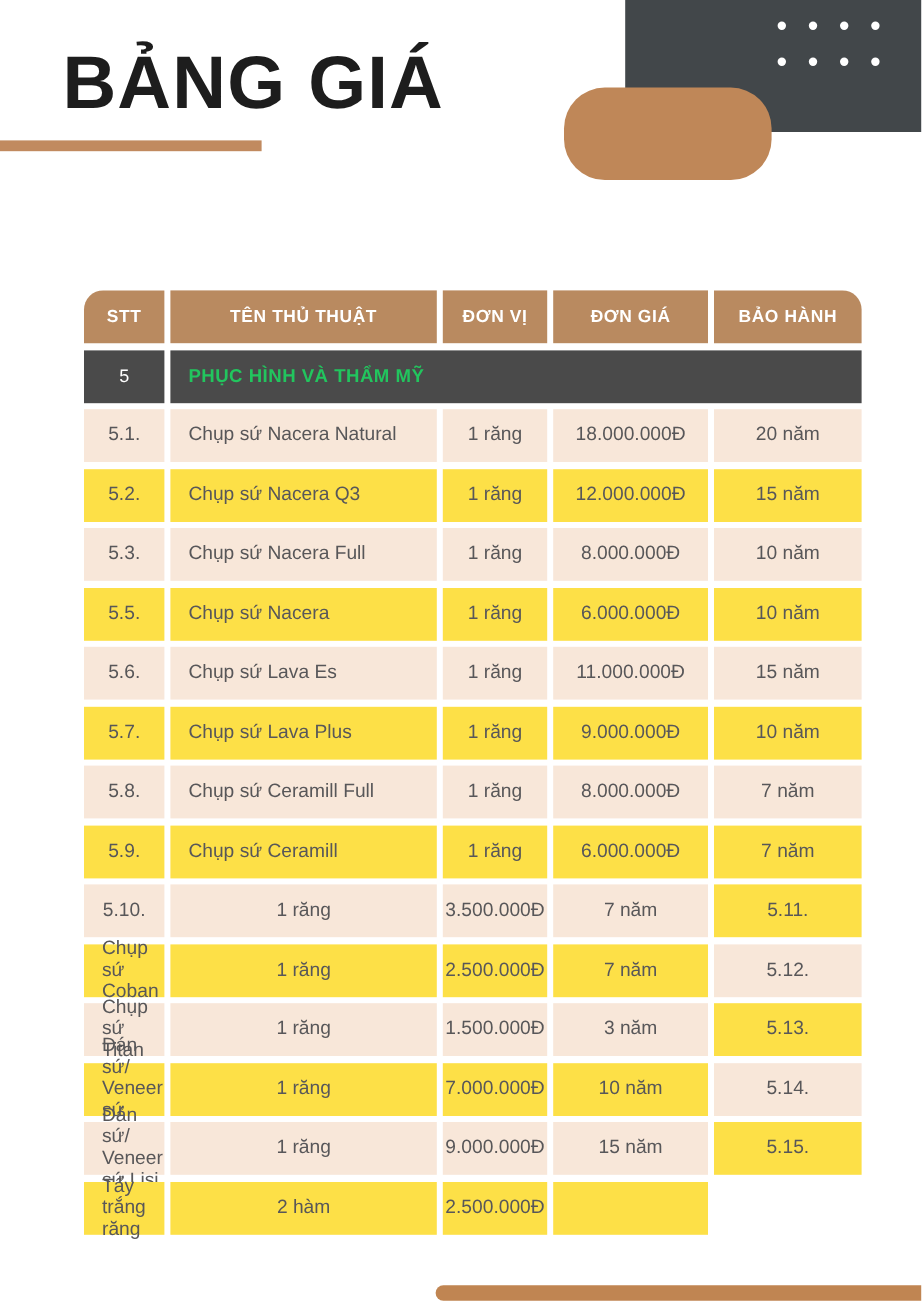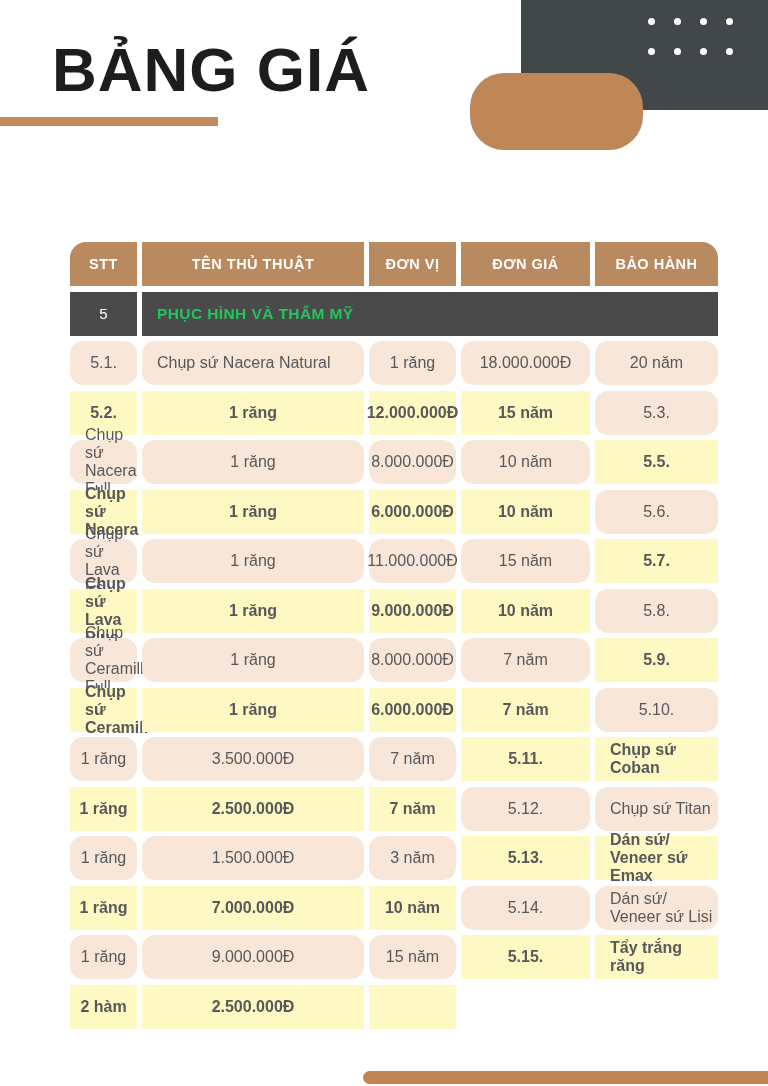--- a/index.html
+++ b/index.html
@@ -100,22 +100,22 @@
     grid-column: 2 / 6;
     justify-content: flex-start;
     padding-left: 15px;
     text-align: left;
   }
 
   .body-cell {
     font-size: 16px;
     color: #585759;
   }
-  .peach { background: #f8e7d9; border-radius: 13px; }
-  .gray  { background: #fef9c3; font-weight: bold; }
+  .peach { background: #f8e7d9; }
+  .gray  { background: #fde047; }
   .c-left {
     justify-content: flex-start;
     padding-left: 15px;
     text-align: left;
   }
 
   
   .bottom-strip {
     position: absolute;
     left: 363px; top: 1071px;
@@ -154,20 +154,21 @@
 
     <div class="cell section-num">5</div>
     <div class="cell section-name">PHỤC HÌNH VÀ THẨM MỸ</div>
 
   <div class="cell body-cell peach">5.1.</div>
       <div class="cell body-cell peach c-left">Chụp sứ Nacera Natural</div>
       <div class="cell body-cell peach">1 răng</div>
       <div class="cell body-cell peach">18.000.000Đ</div>
       <div class="cell body-cell peach">20 năm</div>
       <div class="cell body-cell gray">5.2.</div>
+      <div class="cell body-cell gray c-left">Chụp sứ Nacera Q3</div>
       <div class="cell body-cell gray">1 răng</div>
       <div class="cell body-cell gray">12.000.000Đ</div>
       <div class="cell body-cell gray">15 năm</div>
       <div class="cell body-cell peach">5.3.</div>
       <div class="cell body-cell peach c-left">Chụp sứ Nacera Full</div>
       <div class="cell body-cell peach">1 răng</div>
       <div class="cell body-cell peach">8.000.000Đ</div>
       <div class="cell body-cell peach">10 năm</div>
       <div class="cell body-cell gray">5.5.</div>
       <div class="cell body-cell gray c-left">Chụp sứ Nacera</div>

